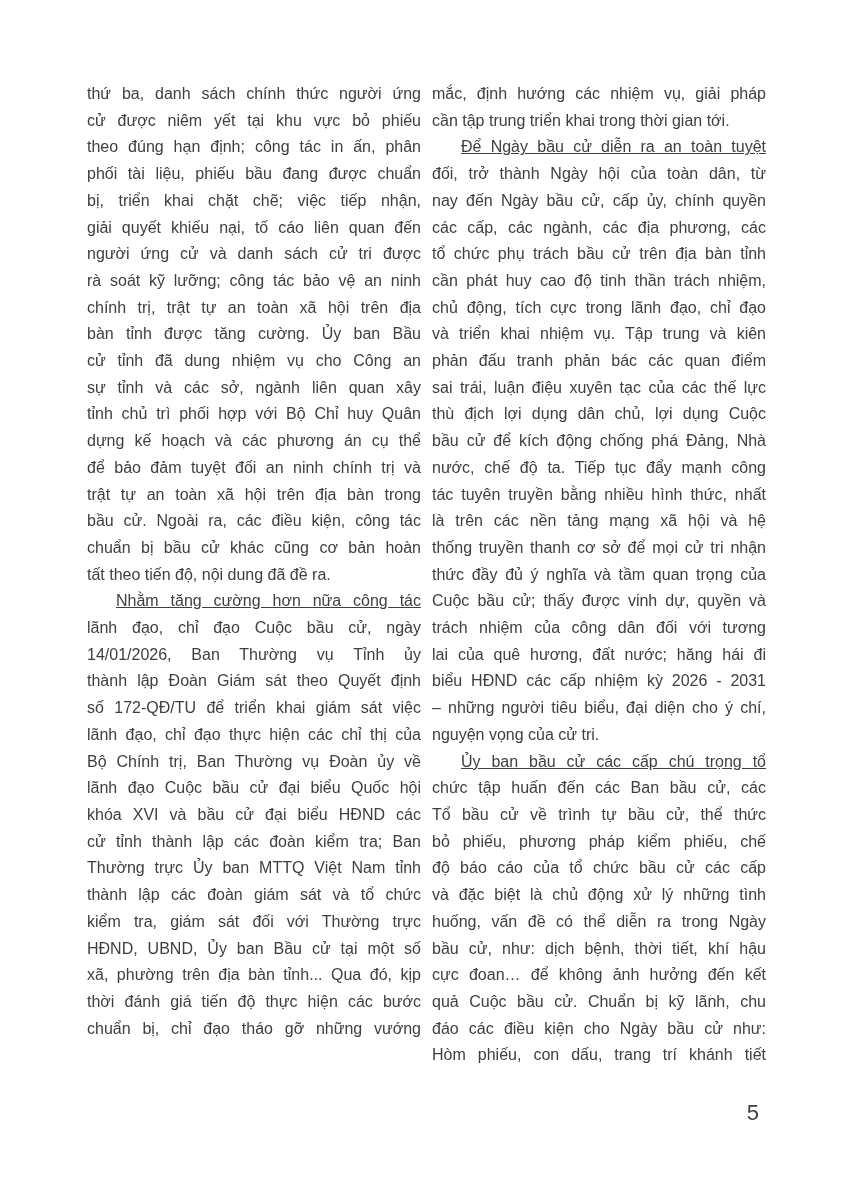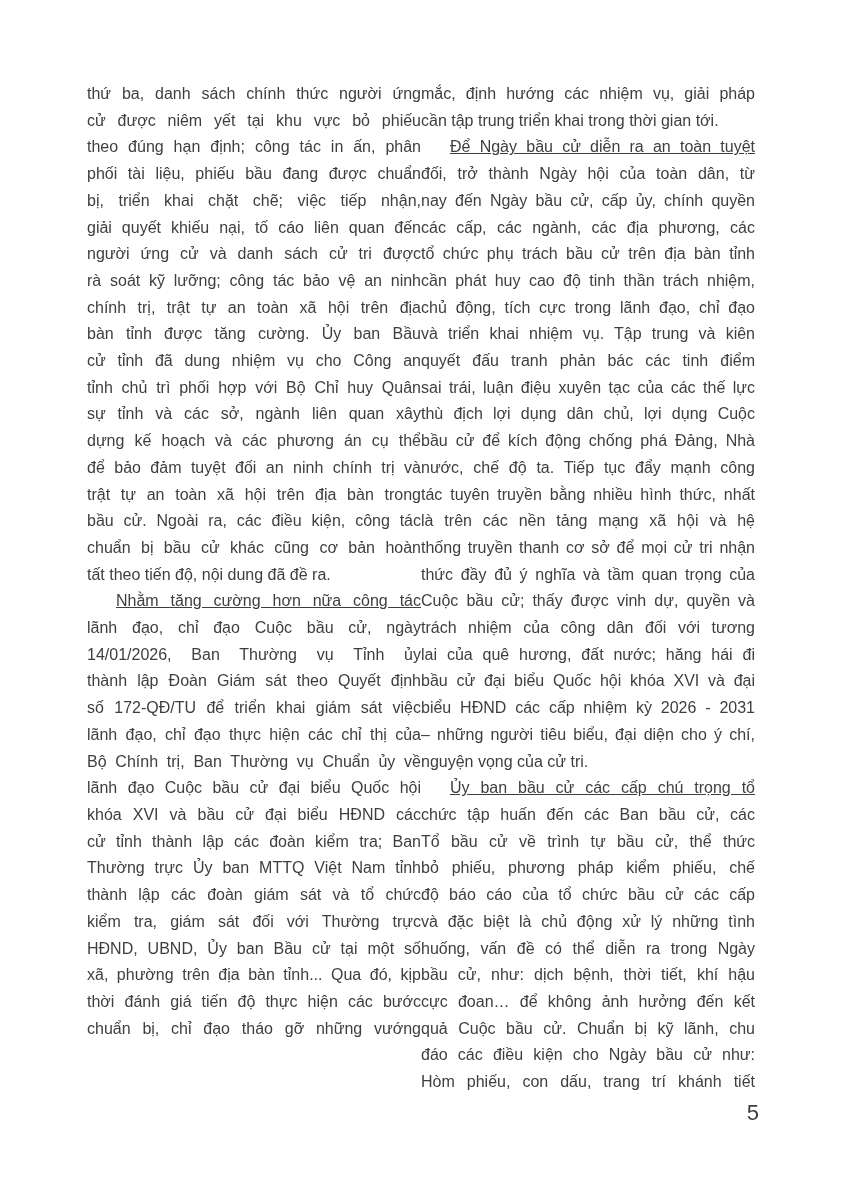--- a/index.html
+++ b/index.html
@@ -18,20 +18,21 @@
     position: absolute;
     inset: 0;
     background: #ffffff;
   }
   .content {
     position: absolute;
     left: 87px;
     top: 81px;
     width: 679px;
     display: flex;
+    gap: 11px;
     color: #3e3e3e;
   }
   .column {
     width: 334px;
     font-size: 16px;
     line-height: 26.7px;
   }
   .line {
     text-align: justify;
     text-align-last: justify;
@@ -66,35 +67,35 @@
         <div class="line">cử được niêm yết tại khu vực bỏ phiếu</div>
         <div class="line">theo đúng hạn định; công tác in ấn, phân</div>
         <div class="line">phối tài liệu, phiếu bầu đang được chuẩn</div>
         <div class="line">bị, triển khai chặt chẽ; việc tiếp nhận,</div>
         <div class="line">giải quyết khiếu nại, tố cáo liên quan đến</div>
         <div class="line">người ứng cử và danh sách cử tri được</div>
         <div class="line">rà soát kỹ lưỡng; công tác bảo vệ an ninh</div>
         <div class="line">chính trị, trật tự an toàn xã hội trên địa</div>
         <div class="line">bàn tỉnh được tăng cường. Ủy ban Bầu</div>
         <div class="line">cử tỉnh đã dung nhiệm vụ cho Công an</div>
+        <div class="line">sự tỉnh và các sở, ngành liên quan xây</div>
         <div class="line">tỉnh chủ trì phối hợp với Bộ Chỉ huy Quân</div>
-        <div class="line">sự tỉnh và các sở, ngành liên quan xây</div>
         <div class="line">dựng kế hoạch và các phương án cụ thể</div>
         <div class="line">để bảo đảm tuyệt đối an ninh chính trị và</div>
         <div class="line">trật tự an toàn xã hội trên địa bàn trong</div>
         <div class="line">bầu cử. Ngoài ra, các điều kiện, công tác</div>
         <div class="line">chuẩn bị bầu cử khác cũng cơ bản hoàn</div>
         <div class="line para-end">tất theo tiến độ, nội dung đã đề ra.</div>
         <div class="line indent">Nhằm tăng cường hơn nữa công tác</div>
         <div class="line">lãnh đạo, chỉ đạo Cuộc bầu cử, ngày</div>
         <div class="line">14/01/2026, Ban Thường vụ Tỉnh ủy</div>
         <div class="line">thành lập Đoàn Giám sát theo Quyết định</div>
         <div class="line">số 172-QĐ/TU để triển khai giám sát việc</div>
         <div class="line">lãnh đạo, chỉ đạo thực hiện các chỉ thị của</div>
-        <div class="line">Bộ Chính trị, Ban Thường vụ Chuẩn ủy về</div>
+        <div class="line">Bộ Chính trị, Ban Thường vụ Đoàn ủy về</div>
         <div class="line">lãnh đạo Cuộc bầu cử đại biểu Quốc hội</div>
         <div class="line">khóa XVI và bầu cử đại biểu HĐND các</div>
         <div class="line">cử tỉnh thành lập các đoàn kiểm tra; Ban</div>
         <div class="line">Thường trực Ủy ban MTTQ Việt Nam tỉnh</div>
         <div class="line">thành lập các đoàn giám sát và tổ chức</div>
         <div class="line">kiểm tra, giám sát đối với Thường trực</div>
         <div class="line">HĐND, UBND, Ủy ban Bầu cử tại một số</div>
         <div class="line">xã, phường trên địa bàn tỉnh... Qua đó, kịp</div>
         <div class="line">thời đánh giá tiến độ thực hiện các bước</div>
         <div class="line">chuẩn bị, chỉ đạo tháo gỡ những vướng</div>
@@ -103,33 +104,32 @@
         <div class="line">mắc, định hướng các nhiệm vụ, giải pháp</div>
         <div class="line para-end">cần tập trung triển khai trong thời gian tới.</div>
         <div class="line indent">Để Ngày bầu cử diễn ra an toàn tuyệt</div>
         <div class="line">đối, trở thành Ngày hội của toàn dân, từ</div>
         <div class="line">nay đến Ngày bầu cử, cấp ủy, chính quyền</div>
         <div class="line">các cấp, các ngành, các địa phương, các</div>
         <div class="line">tổ chức phụ trách bầu cử trên địa bàn tỉnh</div>
         <div class="line">cần phát huy cao độ tinh thần trách nhiệm,</div>
         <div class="line">chủ động, tích cực trong lãnh đạo, chỉ đạo</div>
         <div class="line">và triển khai nhiệm vụ. Tập trung và kiên</div>
-        <div class="line">quyết đấu tranh phản bác các tinh điểm</div>
+        <div class="line">phản đấu tranh phản bác các quan điểm</div>
         <div class="line">sai trái, luận điệu xuyên tạc của các thế lực</div>
         <div class="line">thù địch lợi dụng dân chủ, lợi dụng Cuộc</div>
         <div class="line">bầu cử để kích động chống phá Đảng, Nhà</div>
         <div class="line">nước, chế độ ta. Tiếp tục đẩy mạnh công</div>
         <div class="line">tác tuyên truyền bằng nhiều hình thức, nhất</div>
         <div class="line">là trên các nền tảng mạng xã hội và hệ</div>
         <div class="line">thống truyền thanh cơ sở để mọi cử tri nhận</div>
         <div class="line">thức đầy đủ ý nghĩa và tầm quan trọng của</div>
         <div class="line">Cuộc bầu cử; thấy được vinh dự, quyền và</div>
         <div class="line">trách nhiệm của công dân đối với tương</div>
         <div class="line">lai của quê hương, đất nước; hăng hái đi</div>
-        <div class="line">bầu cử đại biểu Quốc hội khóa XVI và đại</div>
         <div class="line">biểu HĐND các cấp nhiệm kỳ 2026 - 2031</div>
         <div class="line">– những người tiêu biểu, đại diện cho ý chí,</div>
         <div class="line para-end">nguyện vọng của cử tri.</div>
         <div class="line indent">Ủy ban bầu cử các cấp chú trọng tổ</div>
         <div class="line">chức tập huấn đến các Ban bầu cử, các</div>
         <div class="line">Tổ bầu cử về trình tự bầu cử, thể thức</div>
         <div class="line">bỏ phiếu, phương pháp kiểm phiếu, chế</div>
         <div class="line">độ báo cáo của tổ chức bầu cử các cấp</div>
         <div class="line">và đặc biệt là chủ động xử lý những tình</div>
         <div class="line">huống, vấn đề có thể diễn ra trong Ngày</div>

